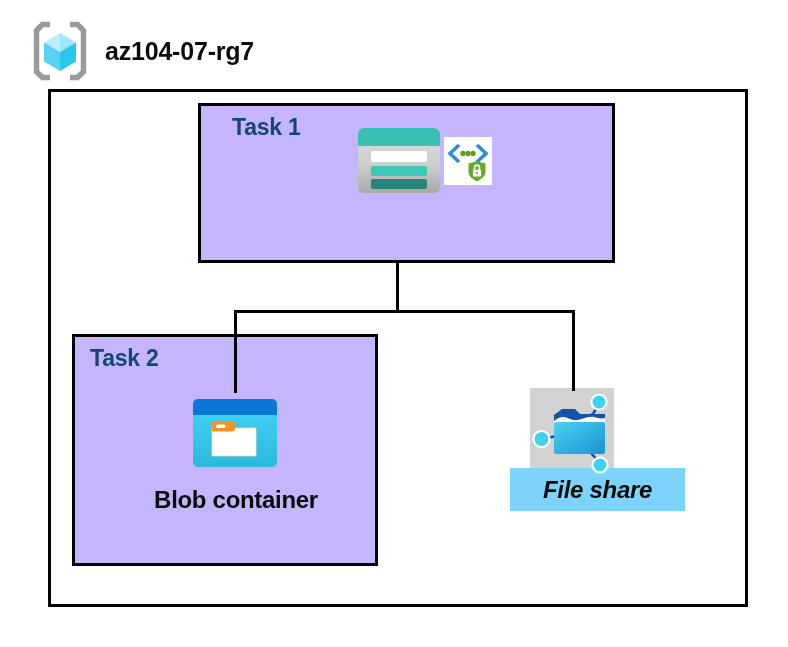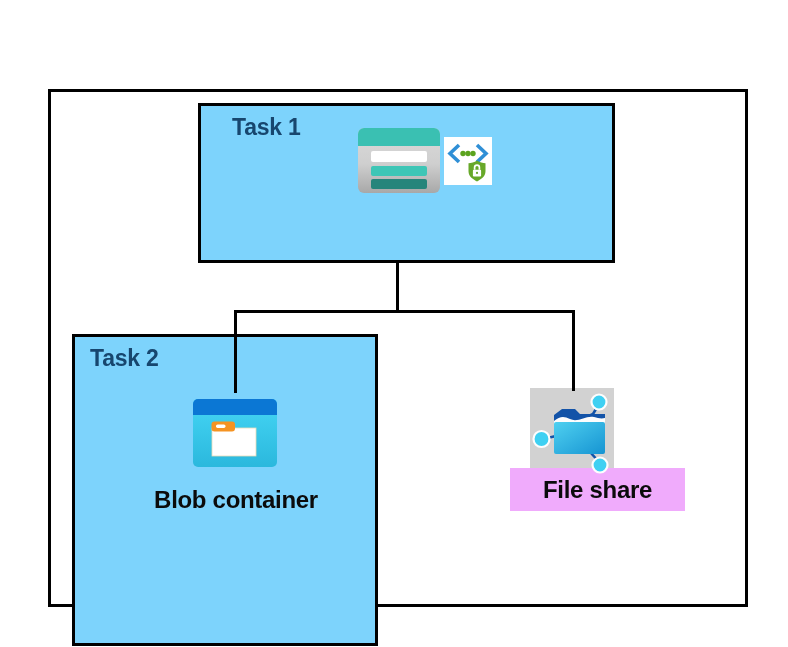--- a/index.html
+++ b/index.html
@@ -8,24 +8,24 @@
     font-family:"Liberation Sans", sans-serif; overflow:hidden;
   }
   .rg-header { position:absolute; left:30px; top:20px; display:flex; align-items:center; gap:15px; }
   .rg-title  { font-size:25px; font-weight:bold; color:#0b0b0b; letter-spacing:-0.2px; }
 
   .outer-box {
     position:absolute; left:48px; top:89px; width:700px; height:518px;
     border:3px solid #000; background:#ffffff; box-sizing:border-box;
   }
   .task-box {
-    position:absolute; background:#7dd3fc; border:3px solid #000; box-sizing:border-box;
+    position:absolute; background:#c4b5fd; border:3px solid #000; box-sizing:border-box;
   }
   .task1 { left:198px; top:103px; width:417px; height:160px; }
-  .task2 { left:72px;  top:334px; width:306px; height:312px; }
+  .task2 { left:72px;  top:334px; width:306px; height:232px; }
   .task3 { left:422px; top:334px; width:301px; height:244px; }
   .task-label {
     position:absolute; font-size:23px; font-weight:bold; color:#17466e; letter-spacing:-0.2px;
   }
   .task1 .task-label { left:31px; top:8px; }
   .task2 .task-label { left:15px; top:8px; }
   .task3 .task-label { left:9px;  top:8px; }
 
   .icon { position:absolute; }
   .i-storage  { left:358px; top:128px; }
@@ -40,29 +40,42 @@
   .c-v3 { left:572px; top:310px; width:3px;  height:81px; }
 
   .res-label {
     position:absolute; font-size:24px; font-weight:bold; color:#0b0b0b;
     text-align:center; letter-spacing:-0.3px;
   }
   .l-storage { left:248px; top:199px; width:300px; }
   .l-blob    { left:86px;  top:486px; width:300px; }
   .fs-label-box {
     position:absolute; left:510px; top:468px; width:175px; height:43px;
-    background:#f0abfc; display:flex; align-items:center; justify-content:center;
+    background:#7dd3fc; display:flex; align-items:center; justify-content:center;font-style:italic;
   }
   .fs-label-box .res-label { position:static; }
 </style>
 </head>
 <body>
 
 <div class="canvas">
 
+  <div class="rg-header">
+    <svg width="60" height="62" viewBox="0 0 60 62">
+      <path d="M20,4.5 L12.5,4.5 L6.5,10.5 L6.5,51.5 L12.5,57.5 L20,57.5" fill="none" stroke="#9a9a9a" stroke-width="5.5"></path>
+      <path d="M40,4.5 L47.5,4.5 L53.5,10.5 L53.5,51.5 L47.5,57.5 L40,57.5" fill="none" stroke="#9a9a9a" stroke-width="5.5"></path>
+      <g>
+        <polygon points="30,13 14,22.5 30,32" fill="#bdeefb"></polygon>
+        <polygon points="30,13 46,22.5 30,32" fill="#9fe6f8"></polygon>
+        <polygon points="14,22.5 30,32 30,51 14,41.5" fill="#55d3f1"></polygon>
+        <polygon points="46,22.5 30,32 30,51 46,41.5" fill="#2cc6ec"></polygon>
+      </g>
+    </svg>
+    <span class="rg-title">az104-07-rg7</span>
+  </div>
 
   <div class="outer-box"></div>
 
   <div class="task-box task1">
     <div class="task-label">Task 1</div>
   </div>
 
   <div class="task-box task2">
     <div class="task-label">Task 2</div>
   </div>

